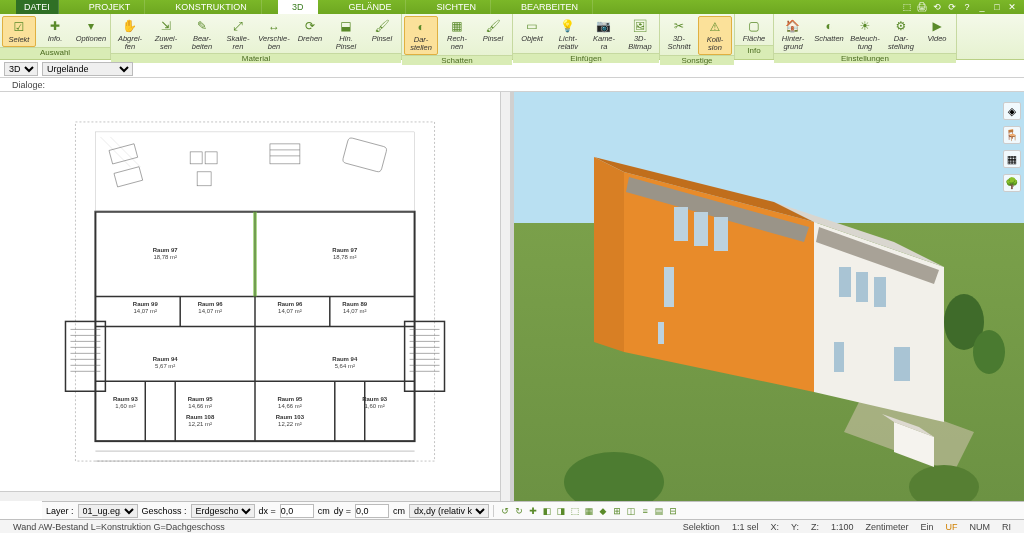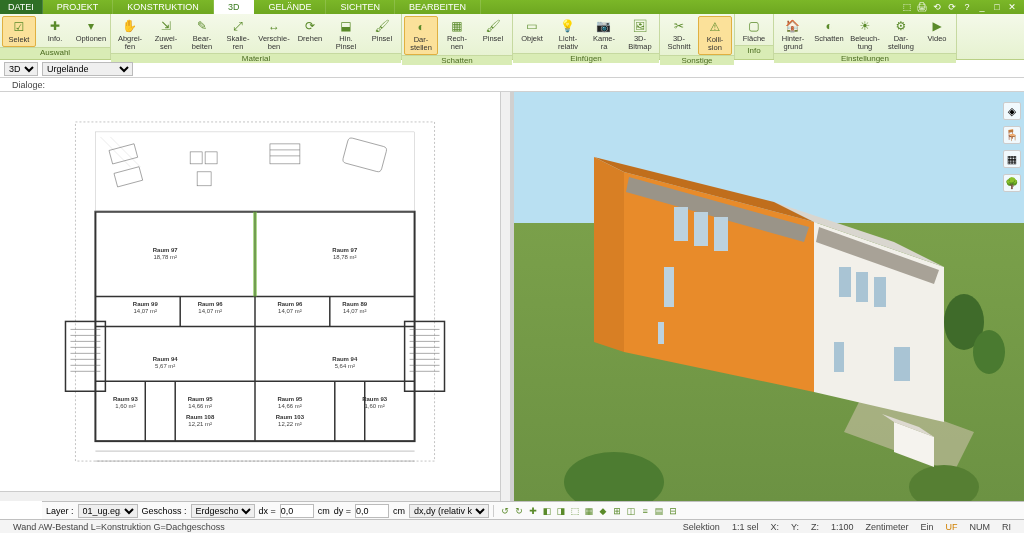--- a/index.html
+++ b/index.html
@@ -1,34 +1,34 @@
 <!DOCTYPE html>
 <html><head>
 <meta charset="utf-8">
 <style>
 * { margin: 0; padding: 0; box-sizing: border-box; font-family: "Segoe UI", Tahoma, sans-serif; }
 html, body { width: 1024px; height: 533px; overflow: hidden; background: #fff; }
 
 
 .menubar { height: 14px; background: linear-gradient(#7bb728,#6ea720); display: flex; align-items: center; font-size: 9px; color: #fff; }
-.menubar .tab { padding: 0 14px; height: 100%; display: flex; align-items: center; cursor: pointer; border-right: 1px solid rgba(255,255,255,.15); }
+.menubar .tab { padding: 0 14px; height: 100%; display: flex; align-items: center; cursor: pointer; border-right: 1px solid rgba(255,255,255,.15); margin-left: 16px; }
 .menubar .tab.datei { background: #2f6f25; padding: 0 8px; }
 .menubar .tab.active { background: #fff; color: #3a7c1f; }
 .menubar .right { margin-left: auto; display: flex; gap: 3px; padding-right: 6px; }
 .menubar .right span { width: 12px; height: 12px; display: inline-flex; align-items: center; justify-content: center; font-size: 9px; }
 
 
 .ribbon { height: 46px; background: linear-gradient(#f4f9e9,#e6f2d0); border-bottom: 1px solid #b9d085; display: flex; }
 .group { border-right: 1px solid #c6d9a0; display: flex; flex-direction: column; }
 .group-buttons { flex: 1; display: flex; align-items: flex-start; padding: 2px 2px 0; gap: 2px; }
 .group-label { height: 16px; font-size: 8px; color: #4a6b1f; text-align: center; background: #d9ecb5; border-top: 1px solid #c6d9a0; }
 .rbtn { width: 34px; display: flex; flex-direction: column; align-items: center; font-size: 7.5px; line-height: 8px; text-align: center; cursor: pointer; padding: 2px 0; border-radius: 2px; }
 .rbtn.sel { background: #fbe19a; border: 1px solid #e0b040; }
 .rbtn .ic { width: 18px; height: 16px; display: flex; align-items: center; justify-content: center; font-size: 12px; color: #5a8a2a; }
-.rbtn .lbl { color: #333; margin-top: 1px; white-space: pre-line; }
+.rbtn .lbl { color: #333; margin-top: 1px; white-space: pre-line; font-style: italic; }
 
 
 .subbar { height: 18px; border-bottom: 1px solid #d0d0d0; display: flex; align-items: center; font-size: 9px; gap: 4px; padding: 0 4px; }
 .subbar select, .subbar input { font-size: 9px; height: 14px; border: 1px solid #bbb; }
 .dialoge { height: 14px; border-bottom: 1px solid #d0d0d0; font-size: 9px; padding: 0 12px; display: flex; align-items: center; color: #444; }
 
 
 .main { height: 409px; display: flex; background: #e9e9e9; }
 .pane { flex: 1; background: #fff; position: relative; overflow: hidden; }
 .pane.left { border-right: 4px solid #d0d0d0; }

